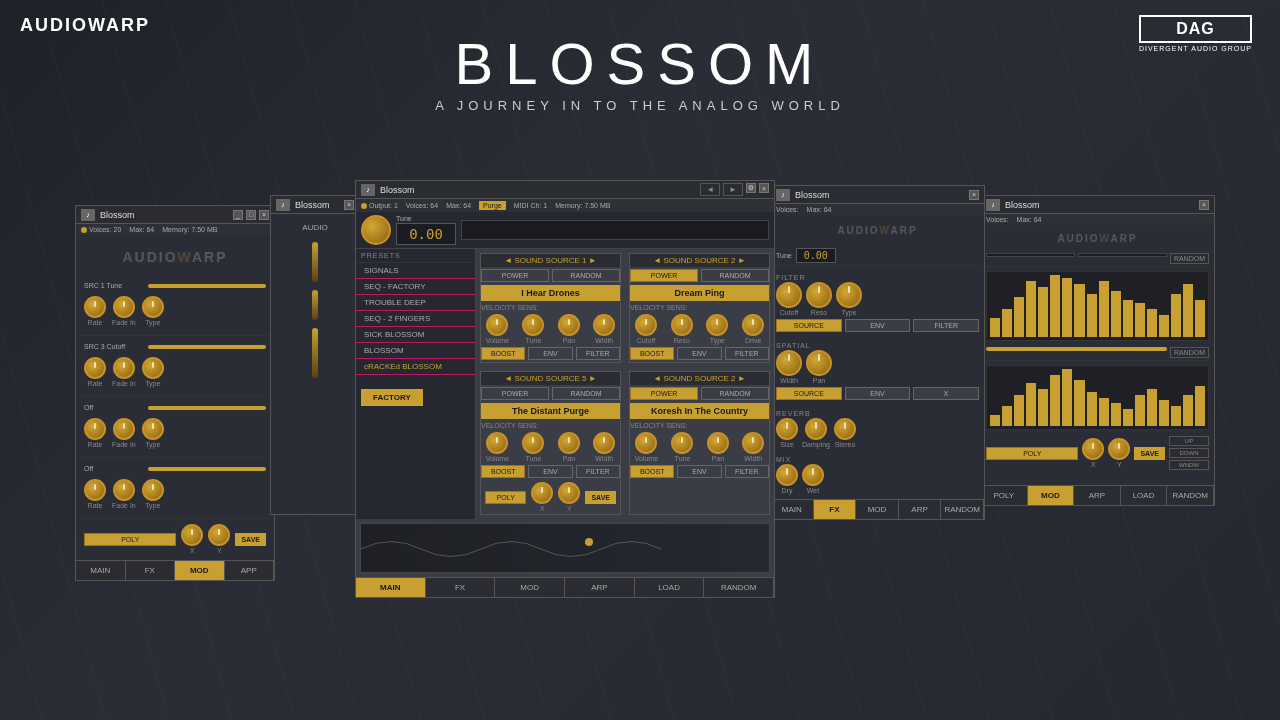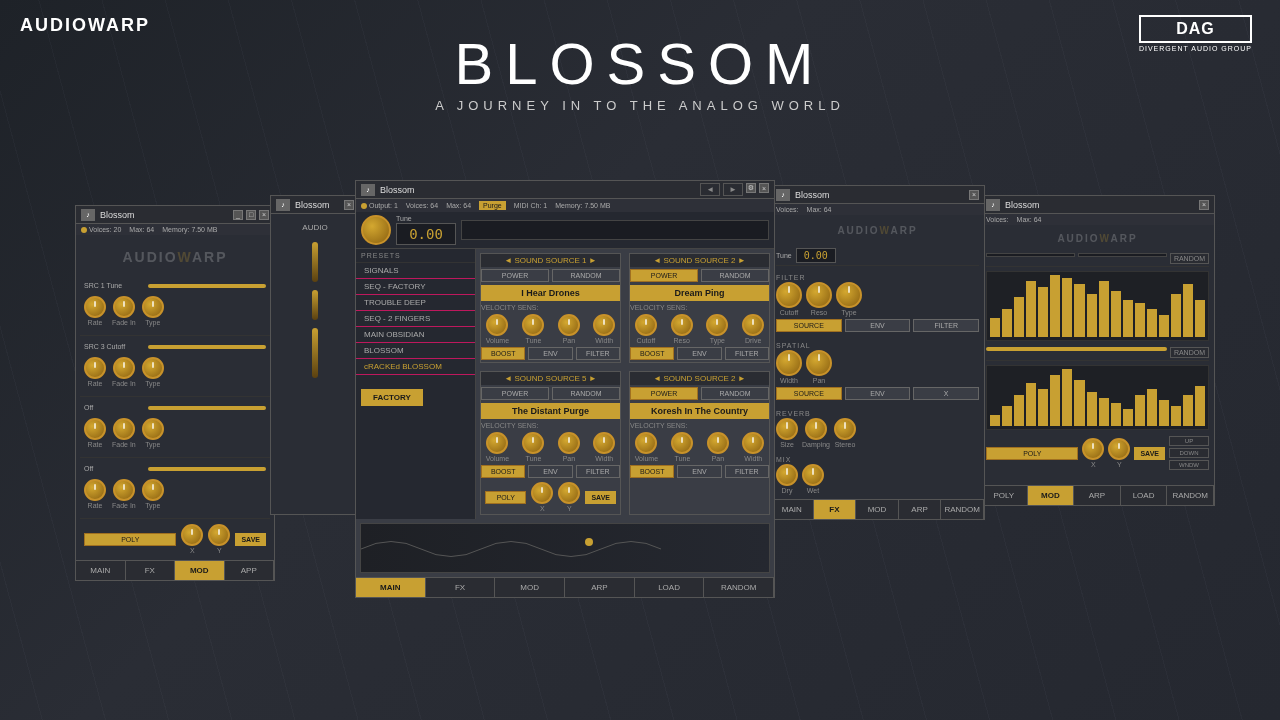--- a/index.html
+++ b/index.html
@@ -720,21 +720,21 @@
     </div>
 
     <div class="main-plugin-content">
 
       <div class="main-plugin-left">
         <div style="padding:3px 5px; font-size:7px; color:#888; border-bottom:1px solid #333; text-transform:uppercase; letter-spacing:1px;">Presets</div>
         <div class="preset-item">SIGNALS</div>
         <div class="preset-item">SEQ - FACTORY</div>
         <div class="preset-item">TROUBLE DEEP</div>
         <div class="preset-item">SEQ - 2 FINGERS</div>
-        <div class="preset-item">MAIN OBSIDIAN</div>
+        <div class="preset-item">SICK BLOSSOM</div>
         <div class="preset-item">BLOSSOM</div>
         <div class="preset-item active">cRACKEd BLOSSOM</div>
         <div style="padding:6px 5px; margin-top:5px;">
           <button class="factory-btn">FACTORY</button>
         </div>
       </div>
 
       <div class="main-plugin-sources">
 
         <div class="sound-source">

